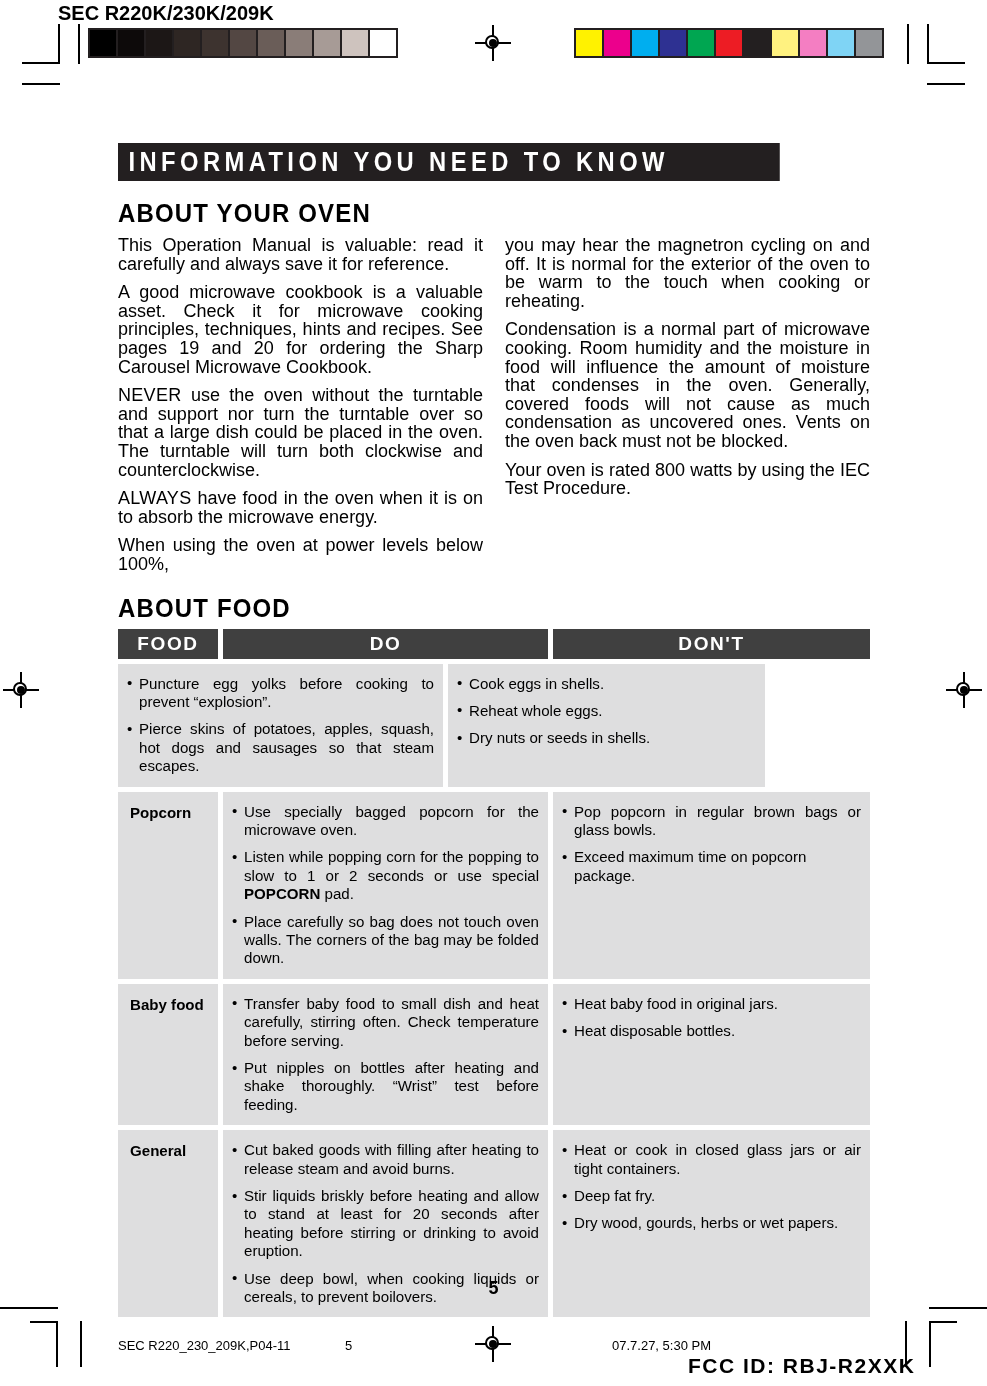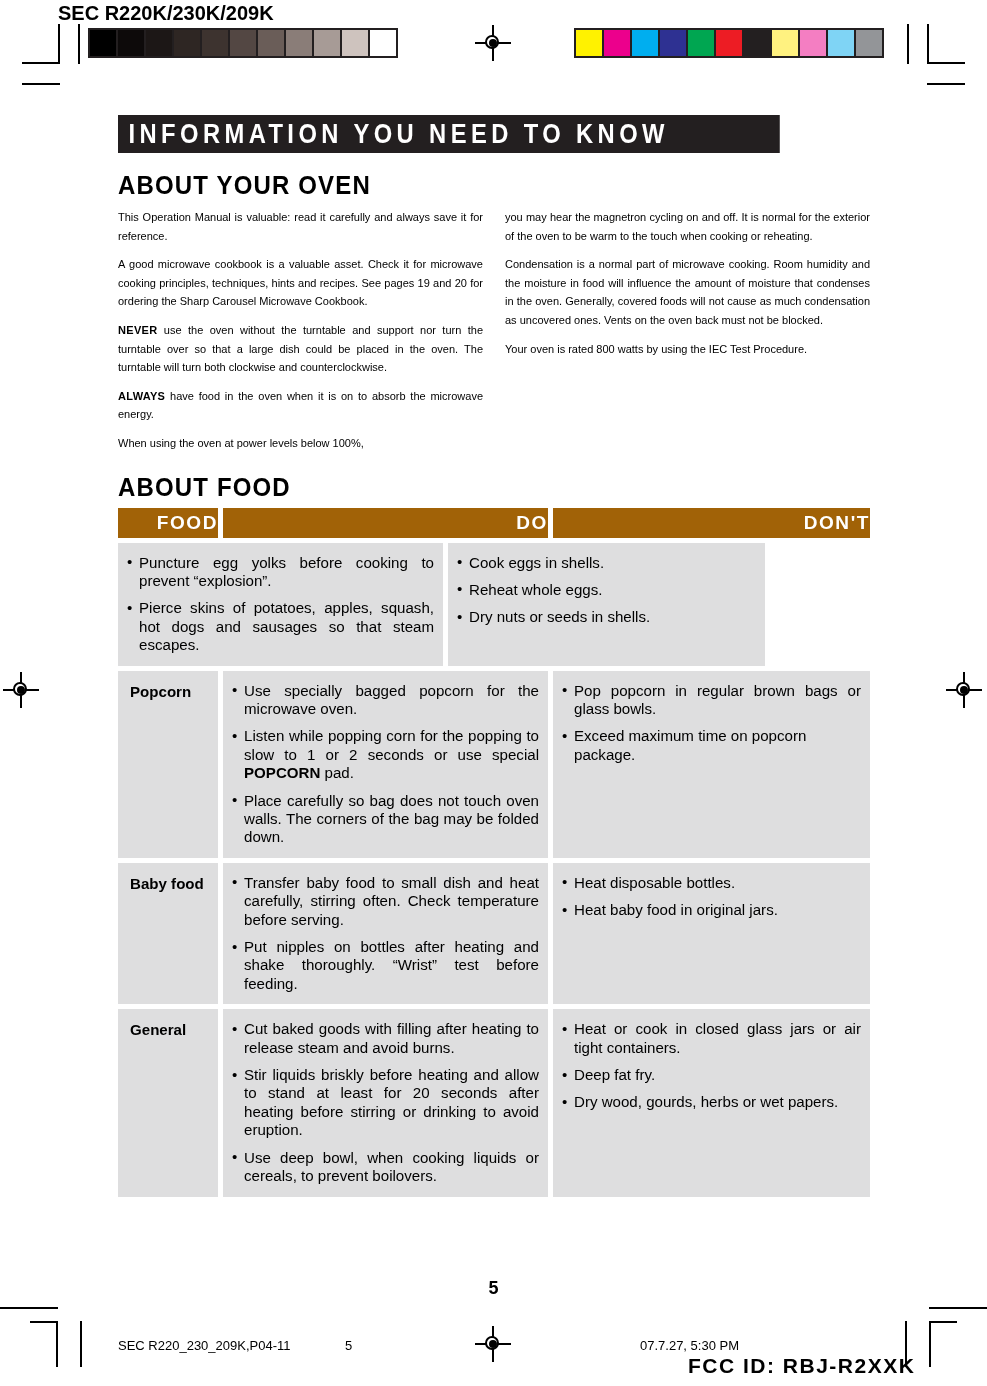--- a/index.html
+++ b/index.html
@@ -59,21 +59,21 @@
     padding: 2px;
     background: #231f20;
     gap: 2px;
   }
   .swatch-strip .sw { width: 26px; height: 26px; }
 
   
   .page {
     position: absolute;
     left: 118px;
-    top: 115px;
+    top: 143px;
     width: 752px;
   }
 
   .section-banner {
     background: #231f20;
     color: #ffffff;
     height: 38px;
     line-height: 38px;
     padding-left: 12px;
     font-size: 27px;
@@ -96,28 +96,28 @@
   .heading.tight { margin-top: 20px; margin-bottom: 6px; }
 
   .two-col {
     display: flex;
     gap: 22px;
     margin-top: 4px;
   }
   .col { width: 365px; }
 
   .para {
-    font-size: 11px;
+    font-size: 18px;
     line-height: 18.6px;
     text-align: justify;
     margin: 0 0 10px 0;
   }
   .para:last-child { margin-bottom: 0; }
   .lead {
-    font-weight: 700;
+    font-weight: 400;
     font-family: "Liberation Sans Narrow", "Liberation Sans", sans-serif;
     letter-spacing: 0.3px;
   }
 
   
   .food-table {
     margin-top: 6px;
     width: 752px;
   }
   .trow {
@@ -125,25 +125,25 @@
     gap: 5px;
     margin-bottom: 5px;
   }
   .trow:last-child { margin-bottom: 16px; }
 
   .cell-food { width: 100px; flex: 0 0 100px; }
   .cell-do   { width: 325px; flex: 0 0 325px; }
   .cell-dont { width: 317px; flex: 0 0 317px; }
 
   .thead .hcell {
-    background: #a16207;
+    background: #404040;
     color: #ffffff;
     height: 30px;
     line-height: 30px;
-    text-align: right;
+    text-align: center;
     font-size: 19px;
     font-weight: 700;
     letter-spacing: 1.6px;
     font-family: "Liberation Sans Narrow", "Liberation Sans", sans-serif;
   }
 
   .tbody .bcell {
     background: #dededf;
     padding: 11px 9px 11px 9px;
     box-sizing: border-box;
@@ -348,22 +348,22 @@
         <div class="trow tbody">
           <div class="bcell cell-food food-label">Baby food</div>
           <div class="bcell cell-do">
             <ul class="bullets">
               <li>Transfer baby food to small dish and heat carefully, stirring often. Check temperature before serving.</li>
               <li>Put nipples on bottles after heating and shake thoroughly. “Wrist” test before feeding.</li>
             </ul>
           </div>
           <div class="bcell cell-dont">
             <ul class="bullets">
+              <li class="nojustify">Heat baby food in original jars.</li>
               <li class="nojustify">Heat disposable bottles.</li>
-              <li class="nojustify">Heat baby food in original jars.</li>
             </ul>
           </div>
         </div>
         <div class="trow tbody">
           <div class="bcell cell-food food-label">General</div>
           <div class="bcell cell-do">
             <ul class="bullets">
               <li>Cut baked goods with filling after heating to release steam and avoid burns.</li>
               <li>Stir liquids briskly before heating and allow to stand at least for 20 seconds after heating before stirring or drinking to avoid eruption.</li>
               <li>Use deep bowl, when cooking liquids or cereals, to prevent boilovers.</li>
@@ -379,14 +379,14 @@
         </div>
       </div>
   </div>
 
 </div>
 
 <div class="page-number">5</div>
 
 <div class="slug" style="left:118px; top:1338px;">SEC R220_230_209K,P04-11</div>
 <div class="slug" style="left:345px; top:1338px;">5</div>
-<div class="slug" style="left:640px; top:1338px;">07.7.27, 5:30 PM</div>
+<div class="slug" style="left:612px; top:1338px;">07.7.27, 5:30 PM</div>
 <div class="fcc">FCC ID: RBJ-R2XXK</div>
 
 </body></html>

